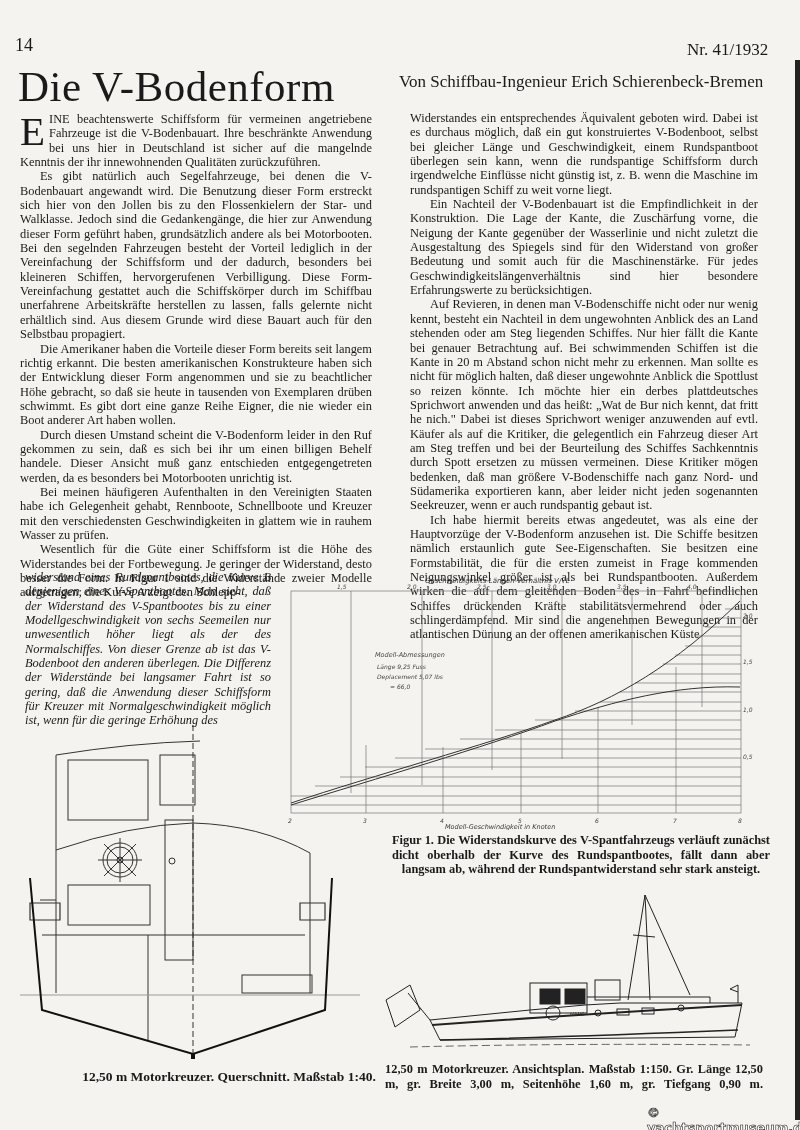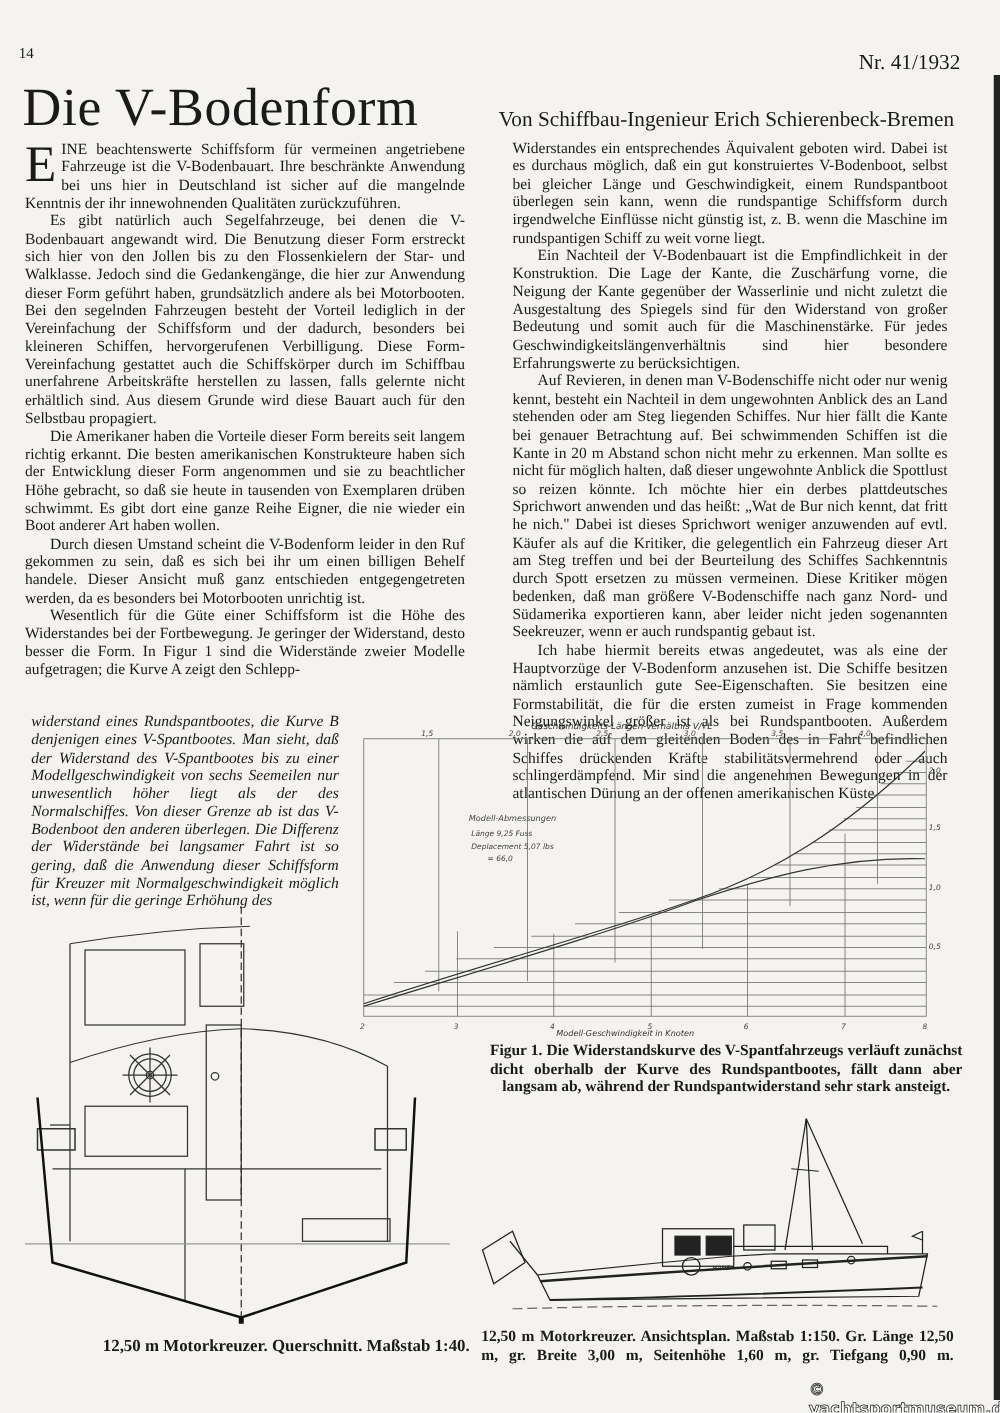--- a/index.html
+++ b/index.html
@@ -1,21 +1,21 @@
 <!DOCTYPE html>
 <html><head>
 <meta charset="utf-8">
 <style>
   html,body{margin:0;padding:0;}
   body{width:800px;height:1130px;background:#f4f3f0;position:relative;overflow:hidden;font-family:"Liberation Serif","DejaVu Serif",serif;color:#1a1a1a;}
   .abs{position:absolute;}
-  .pagenum{left:15px;top:35px;font-size:12px;}
+  .pagenum{left:15px;top:35px;font-size:18px;}
   .issue{left:687px;top:40px;font-size:17px;}
   .title{left:18px;top:62px;font-size:43px;letter-spacing:0.5px;text-align:right;}
-  .byline{left:399px;top:86px;font-size:17px;}
+  .byline{left:399px;top:72px;font-size:17px;}
   .col{font-size:12.4px;line-height:14.35px;text-align:justify;}
   .col p{margin:0;text-indent:20px;}
   .col p.first{text-indent:0;}
   .dropcap{float:left;font-size:41px;line-height:34px;margin:2px 4px 0 0;}
   .col1{left:20px;top:112px;width:352px;}
   .col1b{left:25px;top:570px;width:246px;font-style:italic;}
   .col2{left:410px;top:111px;width:348px;}
   .caption{font-size:12.4px;line-height:14.5px;font-weight:bold;text-align:center;}
   .fig1cap{left:380px;top:833px;width:378px;text-align:justify;text-align-last:center;margin-left:12px;}
   .crosscap{left:55px;top:1070px;width:300px;font-size:13.5px;margin-left:24px;}
@@ -30,20 +30,21 @@
 <div class="abs pagenum">14</div>
 <div class="abs issue">Nr. 41/1932</div>
 <div class="abs title">Die V-Bodenform</div>
 <div class="abs byline">Von Schiffbau-Ingenieur Erich Schierenbeck-Bremen</div>
 
 <div class="abs col col1">
   <p class="first"><span class="dropcap">E</span><span>INE beachtenswerte Schiffsform für vermeinen angetriebene Fahrzeuge ist die V-Bodenbauart. Ihre beschränkte Anwendung bei uns hier in Deutschland ist sicher auf die mangelnde Kenntnis der ihr innewohnenden Qualitäten zurückzuführen.</span></p>
   <p>Es gibt natürlich auch Segelfahrzeuge, bei denen die V-Bodenbauart angewandt wird. Die Benutzung dieser Form erstreckt sich hier von den Jollen bis zu den Flossenkielern der Star- und Walklasse. Jedoch sind die Gedankengänge, die hier zur Anwendung dieser Form geführt haben, grundsätzlich andere als bei Motorbooten. Bei den segelnden Fahrzeugen besteht der Vorteil lediglich in der Vereinfachung der Schiffsform und der dadurch, besonders bei kleineren Schiffen, hervorgerufenen Verbilligung. Diese Form-Vereinfachung gestattet auch die Schiffskörper durch im Schiffbau unerfahrene Arbeitskräfte herstellen zu lassen, falls gelernte nicht erhältlich sind. Aus diesem Grunde wird diese Bauart auch für den Selbstbau propagiert.</p>
   <p>Die Amerikaner haben die Vorteile dieser Form bereits seit langem richtig erkannt. Die besten amerikanischen Konstrukteure haben sich der Entwicklung dieser Form angenommen und sie zu beachtlicher Höhe gebracht, so daß sie heute in tausenden von Exemplaren drüben schwimmt. Es gibt dort eine ganze Reihe Eigner, die nie wieder ein Boot anderer Art haben wollen.</p>
   <p>Durch diesen Umstand scheint die V-Bodenform leider in den Ruf gekommen zu sein, daß es sich bei ihr um einen billigen Behelf handele. Dieser Ansicht muß ganz entschieden entgegengetreten werden, da es besonders bei Motorbooten unrichtig ist.</p>
+  <p>Bei meinen häufigeren Aufenthalten in den Vereinigten Staaten habe ich Gelegenheit gehabt, Rennboote, Schnellboote und Kreuzer mit den verschiedensten Geschwindigkeiten in glattem wie in rauhem Wasser zu prüfen.</p>
   <p>Wesentlich für die Güte einer Schiffsform ist die Höhe des Widerstandes bei der Fortbewegung. Je geringer der Widerstand, desto besser die Form. In Figur 1 sind die Widerstände zweier Modelle aufgetragen; die Kurve A zeigt den Schlepp-</p>
 </div>
 <div class="abs col col1b">
   <p class="first">widerstand eines Rundspantbootes, die Kurve B denjenigen eines V-Spantbootes. Man sieht, daß der Widerstand des V-Spantbootes bis zu einer Modellgeschwindigkeit von sechs Seemeilen nur unwesentlich höher liegt als der des Normalschiffes. Von dieser Grenze ab ist das V-Bodenboot den anderen überlegen. Die Differenz der Widerstände bei langsamer Fahrt ist so gering, daß die Anwendung dieser Schiffsform für Kreuzer mit Normalgeschwindigkeit möglich ist, wenn für die geringe Erhöhung des</p>
 </div>
 
 <div class="abs col col2">
   <p class="first">Widerstandes ein entsprechendes Äquivalent geboten wird. Dabei ist es durchaus möglich, daß ein gut konstruiertes V-Bodenboot, selbst bei gleicher Länge und Geschwindigkeit, einem Rundspantboot überlegen sein kann, wenn die rundspantige Schiffsform durch irgendwelche Einflüsse nicht günstig ist, z. B. wenn die Maschine im rundspantigen Schiff zu weit vorne liegt.</p>
   <p>Ein Nachteil der V-Bodenbauart ist die Empfindlichkeit in der Konstruktion. Die Lage der Kante, die Zuschärfung vorne, die Neigung der Kante gegenüber der Wasserlinie und nicht zuletzt die Ausgestaltung des Spiegels sind für den Widerstand von großer Bedeutung und somit auch für die Maschinenstärke. Für jedes Geschwindigkeitslängenverhältnis sind hier besondere Erfahrungswerte zu berücksichtigen.</p>
   <p>Auf Revieren, in denen man V-Bodenschiffe nicht oder nur wenig kennt, besteht ein Nachteil in dem ungewohnten Anblick des an Land stehenden oder am Steg liegenden Schiffes. Nur hier fällt die Kante bei genauer Betrachtung auf. Bei schwimmenden Schiffen ist die Kante in 20 m Abstand schon nicht mehr zu erkennen. Man sollte es nicht für möglich halten, daß dieser ungewohnte Anblick die Spottlust so reizen könnte. Ich möchte hier ein derbes plattdeutsches Sprichwort anwenden und das heißt: „Wat de Bur nich kennt, dat fritt he nich." Dabei ist dieses Sprichwort weniger anzuwenden auf evtl. Käufer als auf die Kritiker, die gelegentlich ein Fahrzeug dieser Art am Steg treffen und bei der Beurteilung des Schiffes Sachkenntnis durch Spott ersetzen zu müssen vermeinen. Diese Kritiker mögen bedenken, daß man größere V-Bodenschiffe nach ganz Nord- und Südamerika exportieren kann, aber leider nicht jeden sogenannten Seekreuzer, wenn er auch rundspantig gebaut ist.</p>

